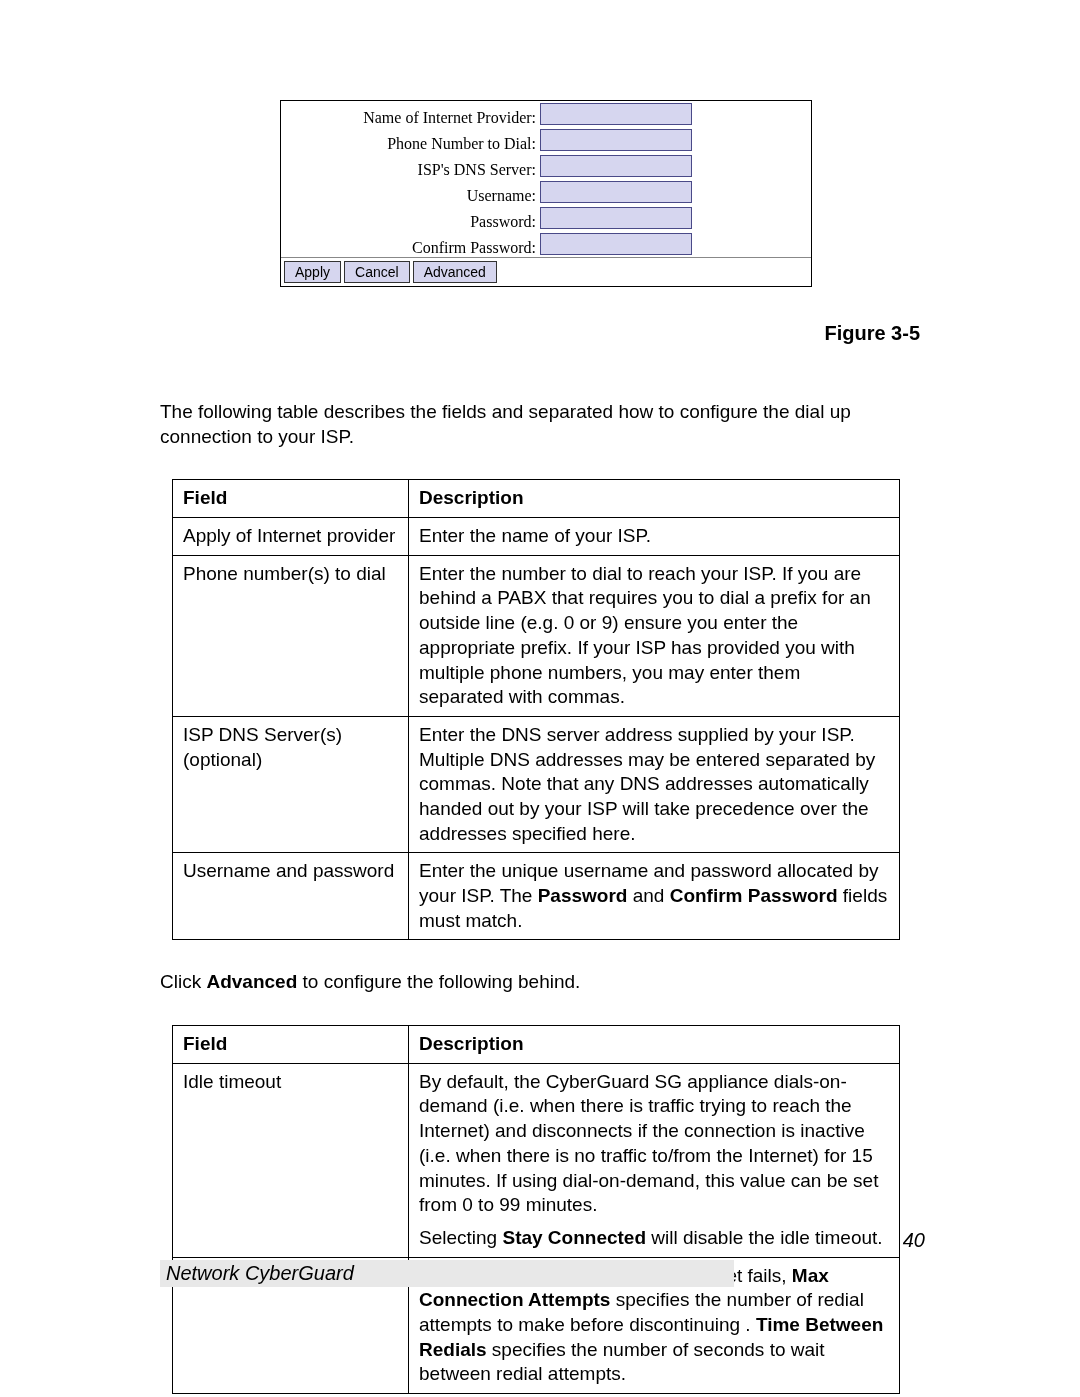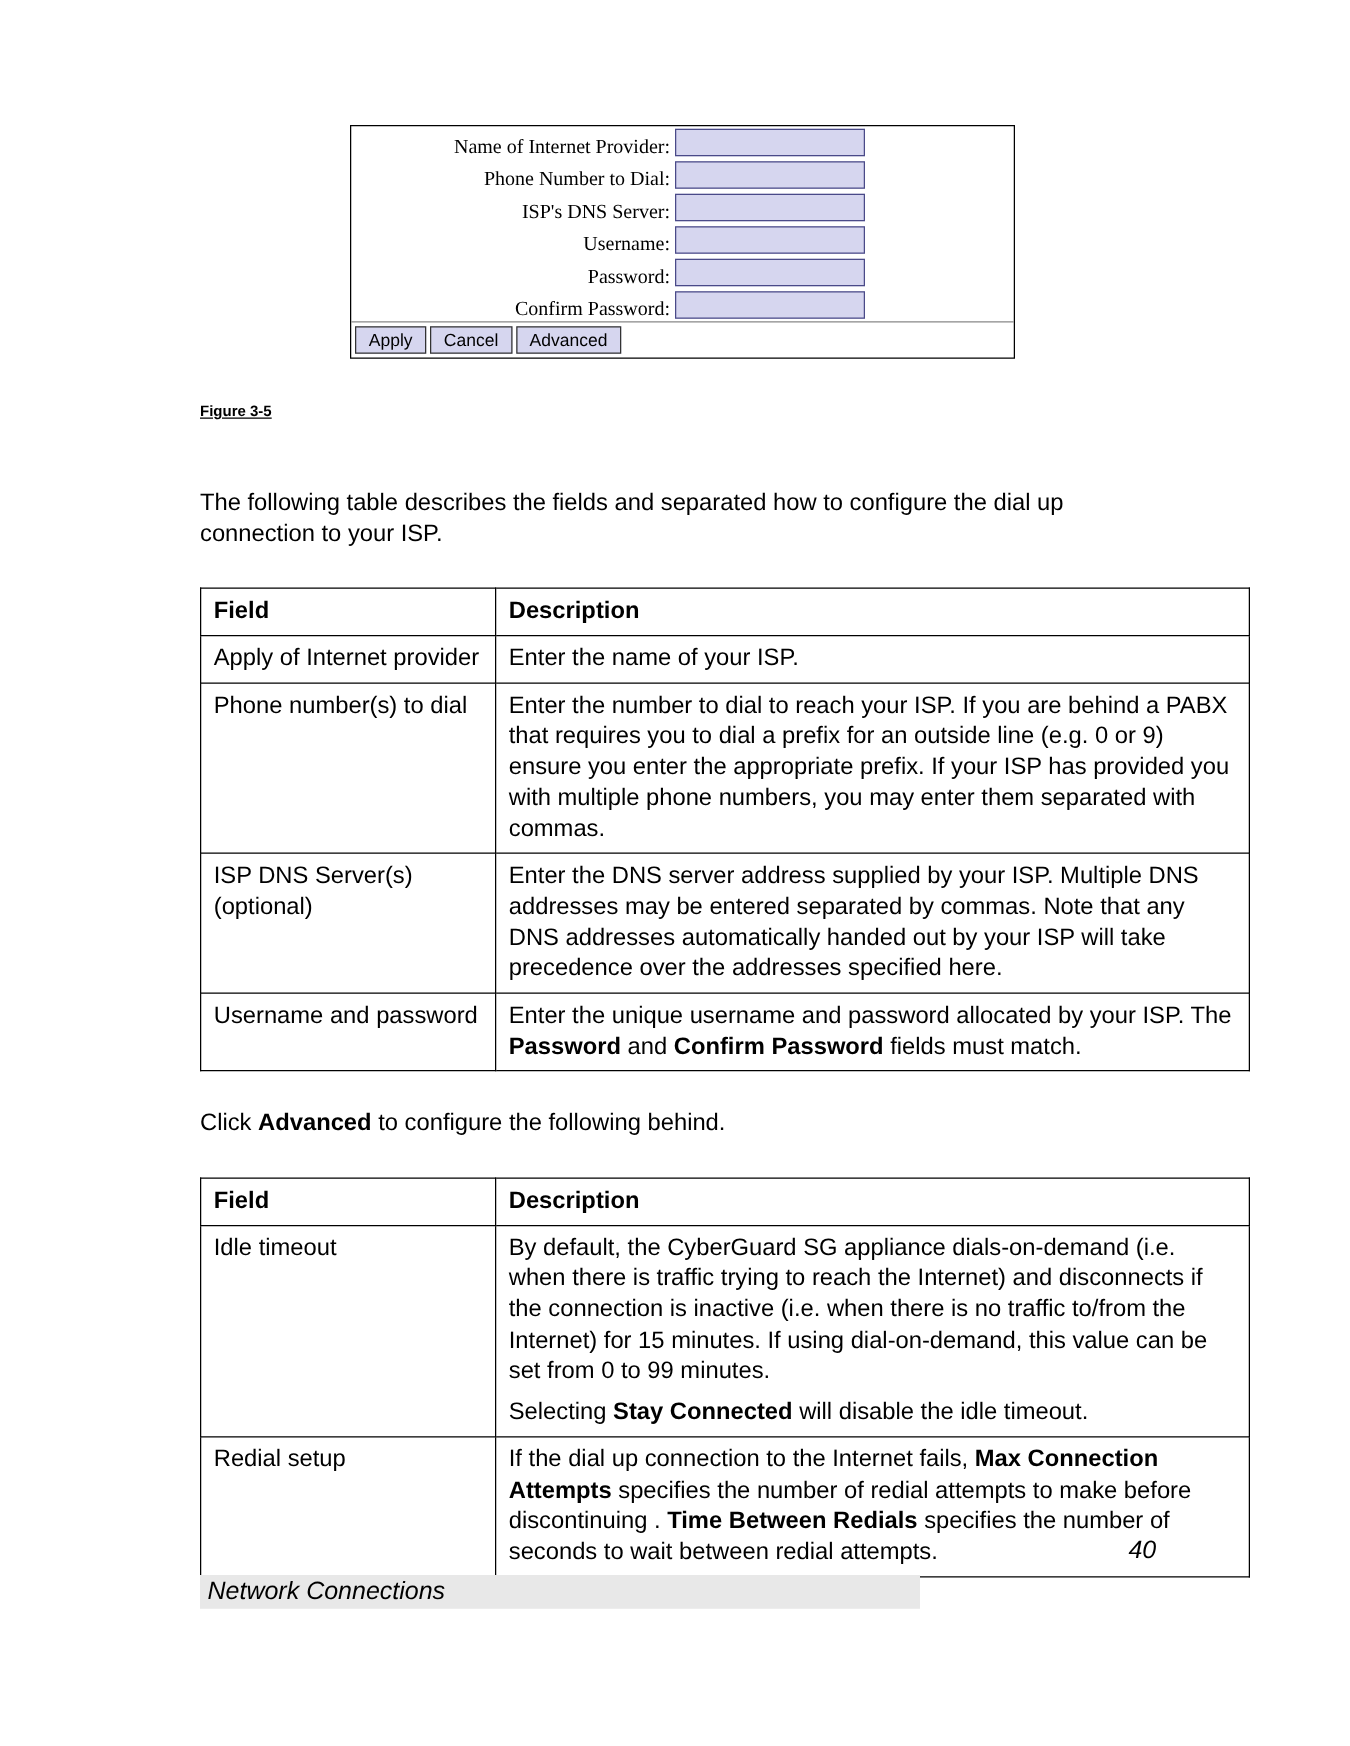--- a/index.html
+++ b/index.html
@@ -7,25 +7,25 @@
   .content{position:absolute;left:160px;top:100px;width:760px;}
   
   .form-panel{margin-left:120px;width:530px;border:1px solid #000;background:#fff;font-family:"Times New Roman",serif;}
   .form-row{display:flex;align-items:flex-end;height:26px;}
   .form-row .lbl{flex:0 0 255px;text-align:right;padding-right:4px;font-size:16px;}
   .form-row .inp{flex:0 0 150px;height:20px;border:1px solid #4a4a88;background:#d6d6ef;margin:2px 0;}
   .button-bar{display:flex;border-top:1px solid #888;}
   .button-bar .btn{border:1px solid #333;background:#d6d6ef;font-size:14px;padding:2px 10px;margin:3px 3px 3px 0;font-family:Arial,sans-serif;text-align:center;}
   .button-bar .btn:first-child{margin-left:3px;}
   
-  .caption{text-align:left;font-weight:bold;font-size:12px;margin:35px 0 55px 0;text-decoration:underline;}
+  .caption{text-align:right;font-weight:bold;font-size:20px;margin:35px 0 55px 0;}
   
   .body-text{font-size:19px;line-height:1.3;margin:0 0 30px 0;}
   
-  table.fields{border-collapse:collapse;width:840px;margin-bottom:30px;}
+  table.fields{border-collapse:collapse;width:728px;margin-bottom:30px;margin-left:12px;}
   table.fields td,table.fields th{border:1px solid #000;padding:6px 10px;font-size:19px;text-align:left;vertical-align:top;line-height:1.3;}
   table.fields th{font-weight:bold;}
   table.fields .c1{width:215px;}
   .italic{}
   .bold{font-weight:bold;}
   
   .page-number{position:absolute;right:155px;bottom:145px;font-style:italic;font-size:20px;}
   .footer-label{position:absolute;left:160px;bottom:110px;font-style:italic;font-size:20px;background:#e8e8e8;padding:2px 380px 2px 6px;}
 </style>
 </head>
@@ -122,14 +122,14 @@
         <td>
           <span>If the dial up connection to the Internet fails, </span><span class="bold">Max Connection Attempts</span><span> specifies  the number of redial attempts to make before discontinuing .  </span><span class="bold">Time Between Redials</span><span> specifies the number of seconds to wait between redial attempts.</span>
         </td>
       </tr>
     </tbody>
       </table>
 
   </div>
 
   <div class="page-number">40</div>
-  <div class="footer-label">Network Connections</div>
+  <div class="footer-label">Network CyberGuard</div>
 </div>
 
 </body></html>

